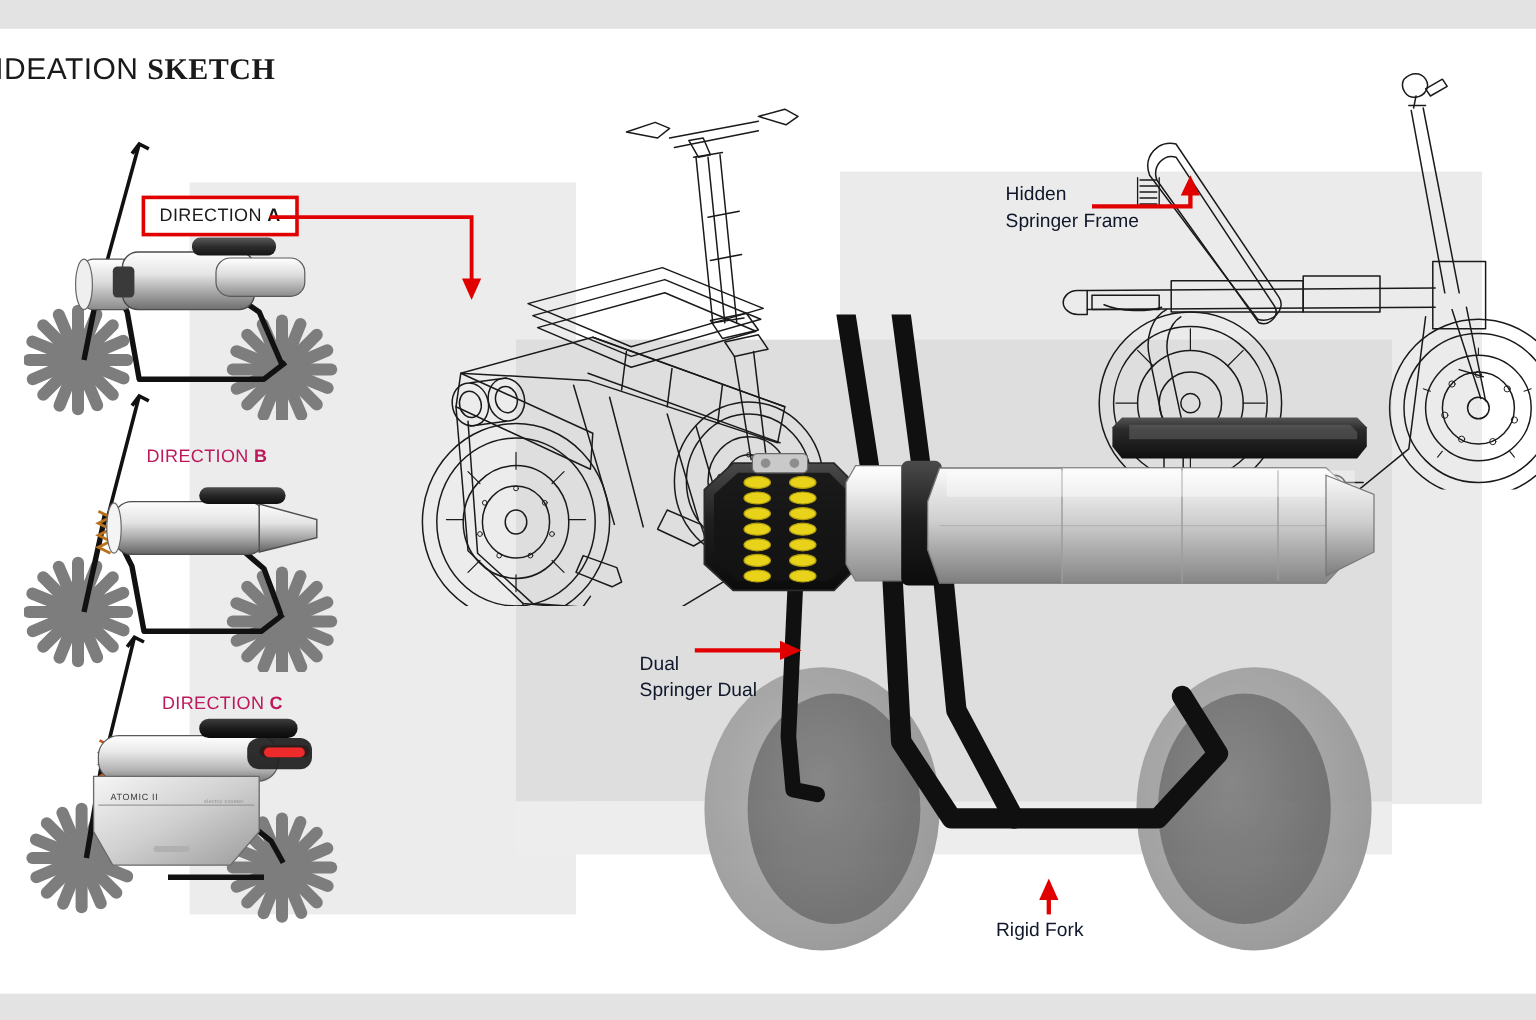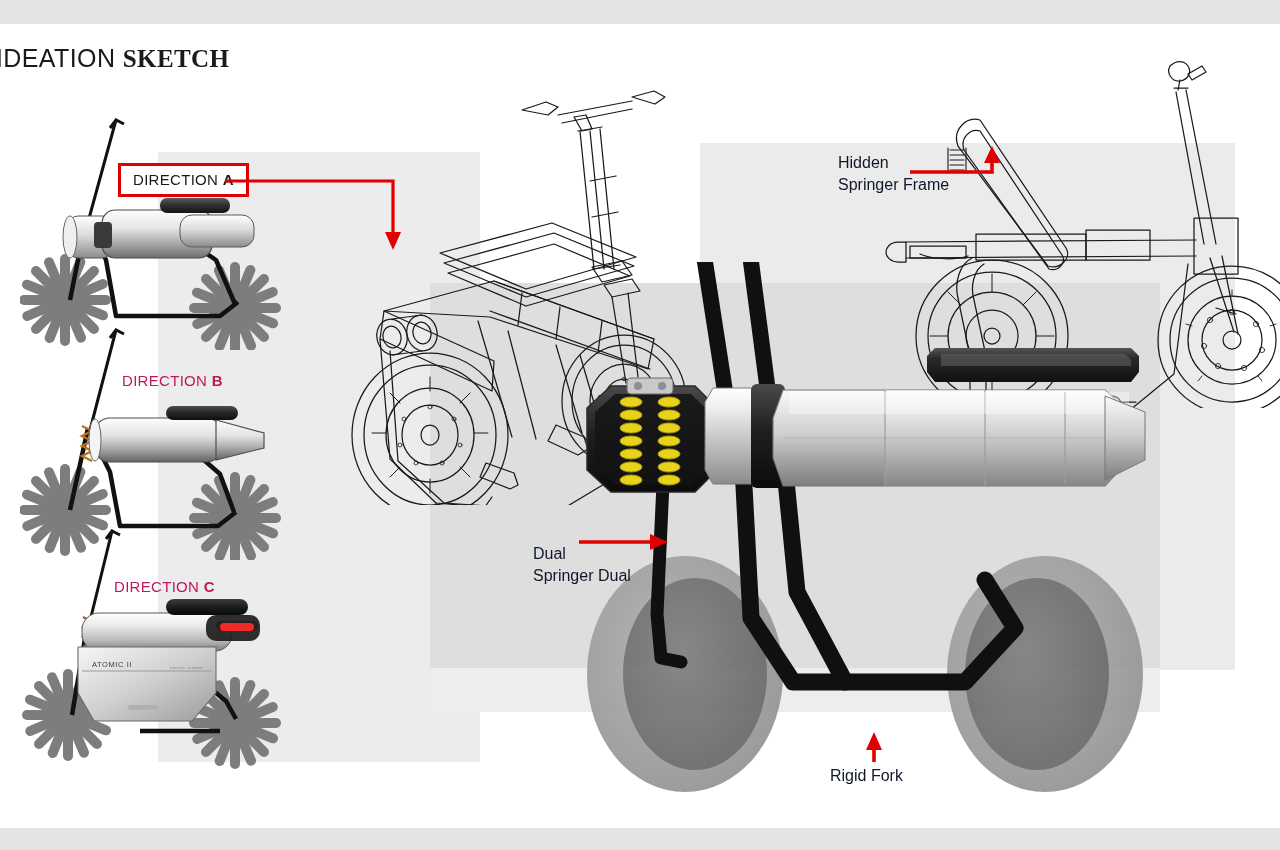--- a/index.html
+++ b/index.html
@@ -38,21 +38,21 @@
   .dir-label b{font-weight:700;}
   .dir-a-box{
     position:absolute;left:118px;top:163px;
     padding:5px 12px 6px 12px;
     border:3px solid #e00000;background:#fff;
     font-size:15px;color:#1a1a1a;letter-spacing:.3px;white-space:nowrap;
     box-sizing:border-box;
   }
   .dir-a-box b{font-weight:700;}
   .dir-b{left:122px;top:372px;}
-  .dir-c{left:114px;top:578px;}
+  .dir-c{left:135px;top:578px;}
 
   
   .callout-txt{
     position:absolute;font-size:16px;color:#0f172a;line-height:1.35;white-space:nowrap;
   }
   .c-hidden{left:838px;top:152px;}
   .c-dual{left:533px;top:543px;}
   .c-rigid{left:830px;top:765px;}
 
   svg.overlay{position:absolute;left:0;top:0;width:1280px;height:850px;pointer-events:none;}

